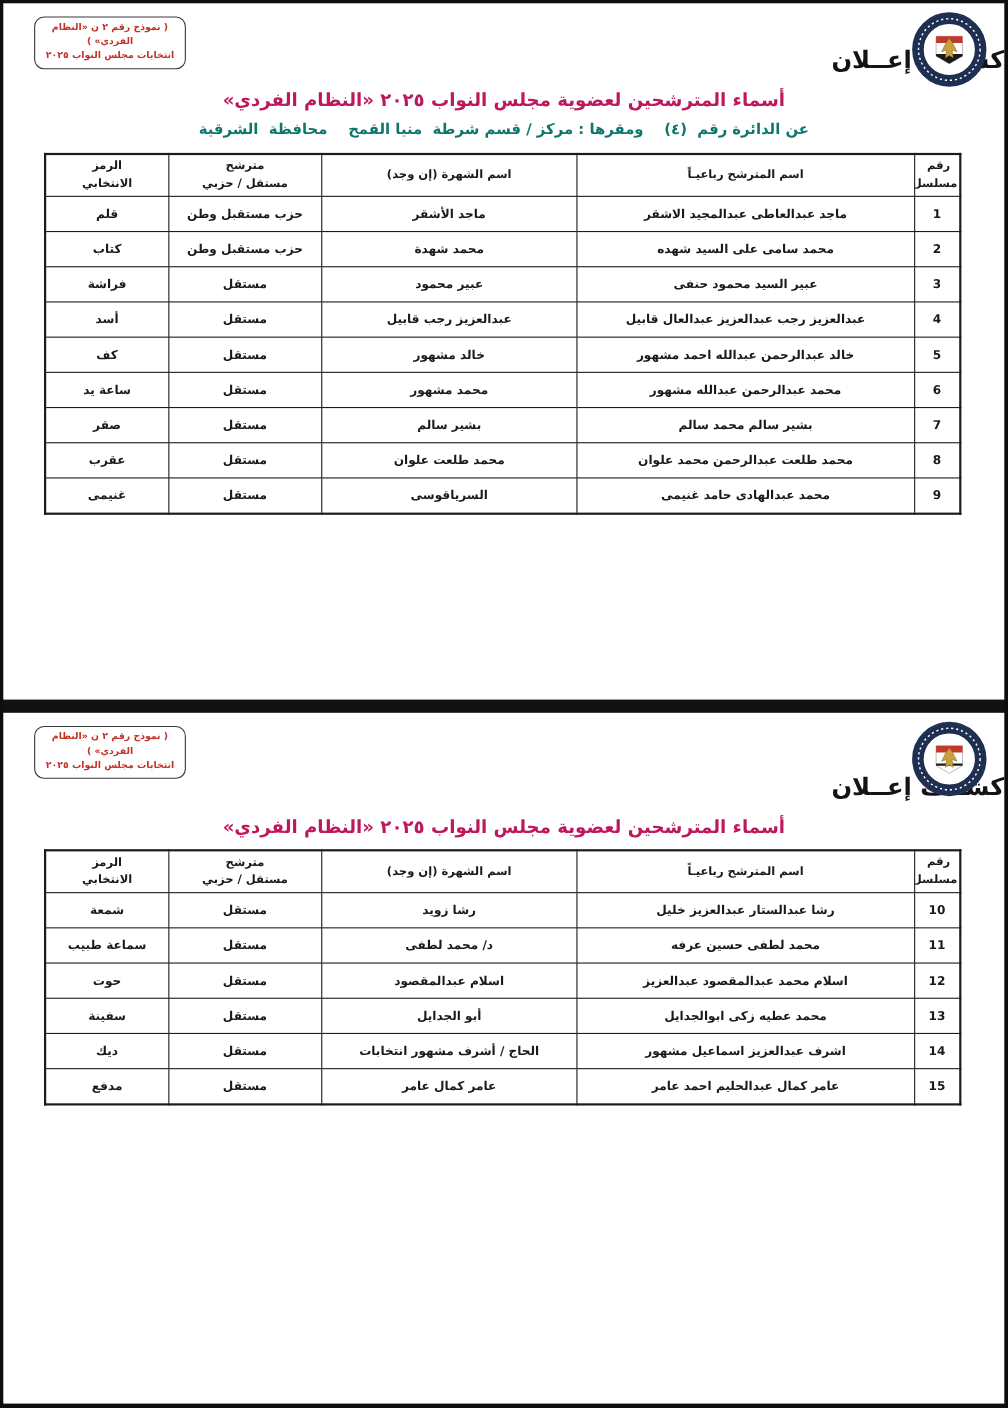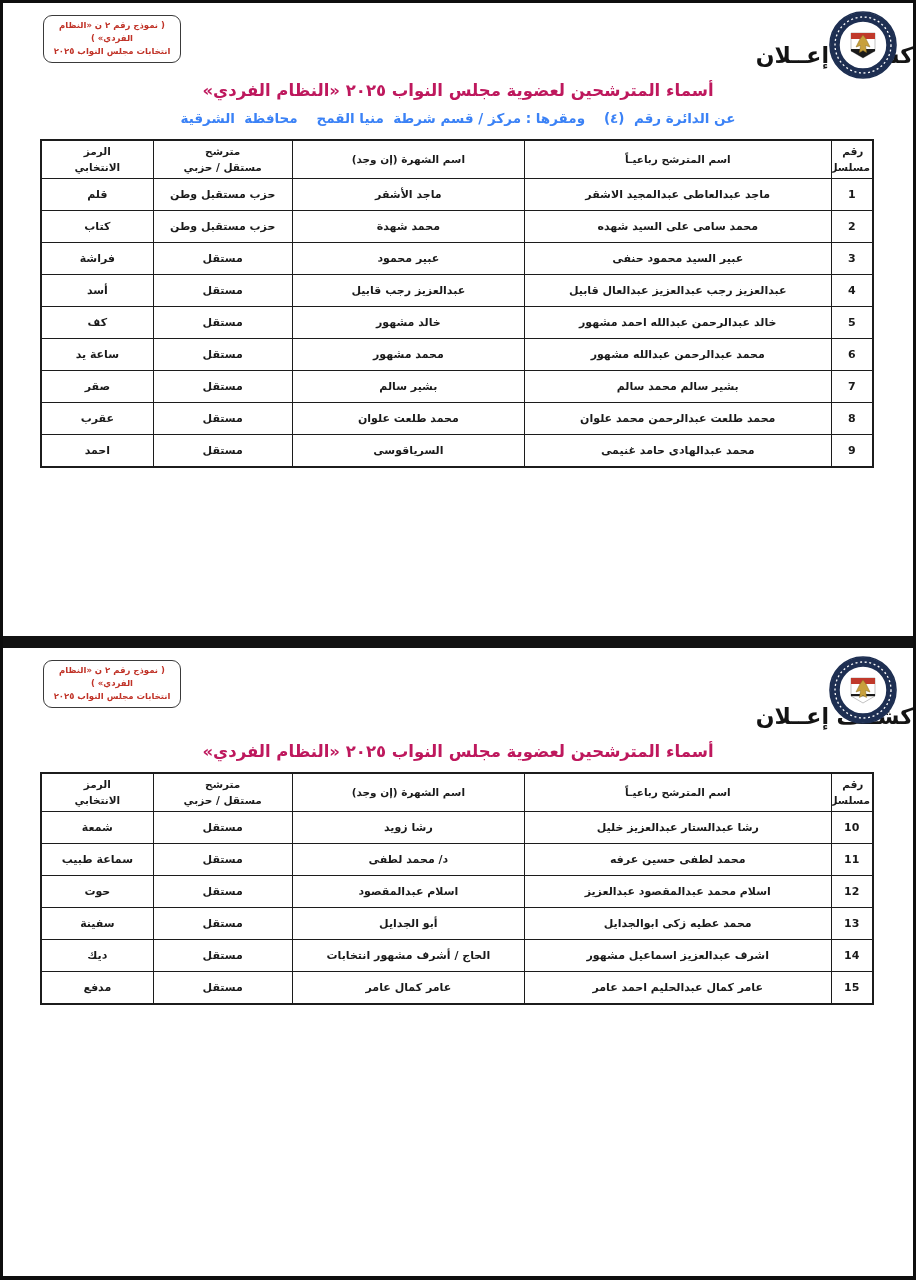--- a/index.html
+++ b/index.html
@@ -24,21 +24,21 @@
     box-sizing:border-box;
     direction:rtl;
   }
   .page-1{height:633px;}
   .page-2{height:628px;}
   .divider{height:12px;background:#121212;}
 
   
   .stamp{
     position:absolute;
-    left:40px;top:12px;
+    left:28px;top:12px;
     width:128px;
     border:1.4px solid #3a3a3a;
     border-radius:9px;
     padding:3px 4px;
     text-align:center;
     color:#c03227;
     font-size:8.5px;
     line-height:1.55;
     direction:rtl;
     background:#fff;
@@ -61,21 +61,21 @@
   .title-sub{
     text-align:center;
     margin-top:13px;
     font-size:16.5px;
     color:#be185d;
   }
   .district-line{
     text-align:center;
     margin-top:10px;
     font-size:13.5px;
-    color:#3b82f6;
+    color:#0f766e;
     white-space:pre-wrap;
   }
 
   table.roster{
     border-collapse:collapse;
     table-layout:fixed;
     width:calc(100% - 76px);
     margin:13px 39px 0 37px;
     border:2px solid #1c1c1c;
     direction:rtl;
@@ -209,21 +209,21 @@
             <td>محمد طلعت عبدالرحمن محمد علوان</td>
             <td>محمد طلعت علوان</td>
             <td>مستقل</td>
             <td>عقرب</td>
           </tr>
           <tr>
             <td class="serial">9</td>
             <td>محمد عبدالهادى حامد غنيمى</td>
             <td>السرياقوسى</td>
             <td>مستقل</td>
-            <td>احمد</td>
+            <td>غنيمى</td>
           </tr>
         </tbody>
     </table>
   </div>
 
   <div class="divider"></div>
 
   <div class="page page-2">
 
     <div class="stamp">

